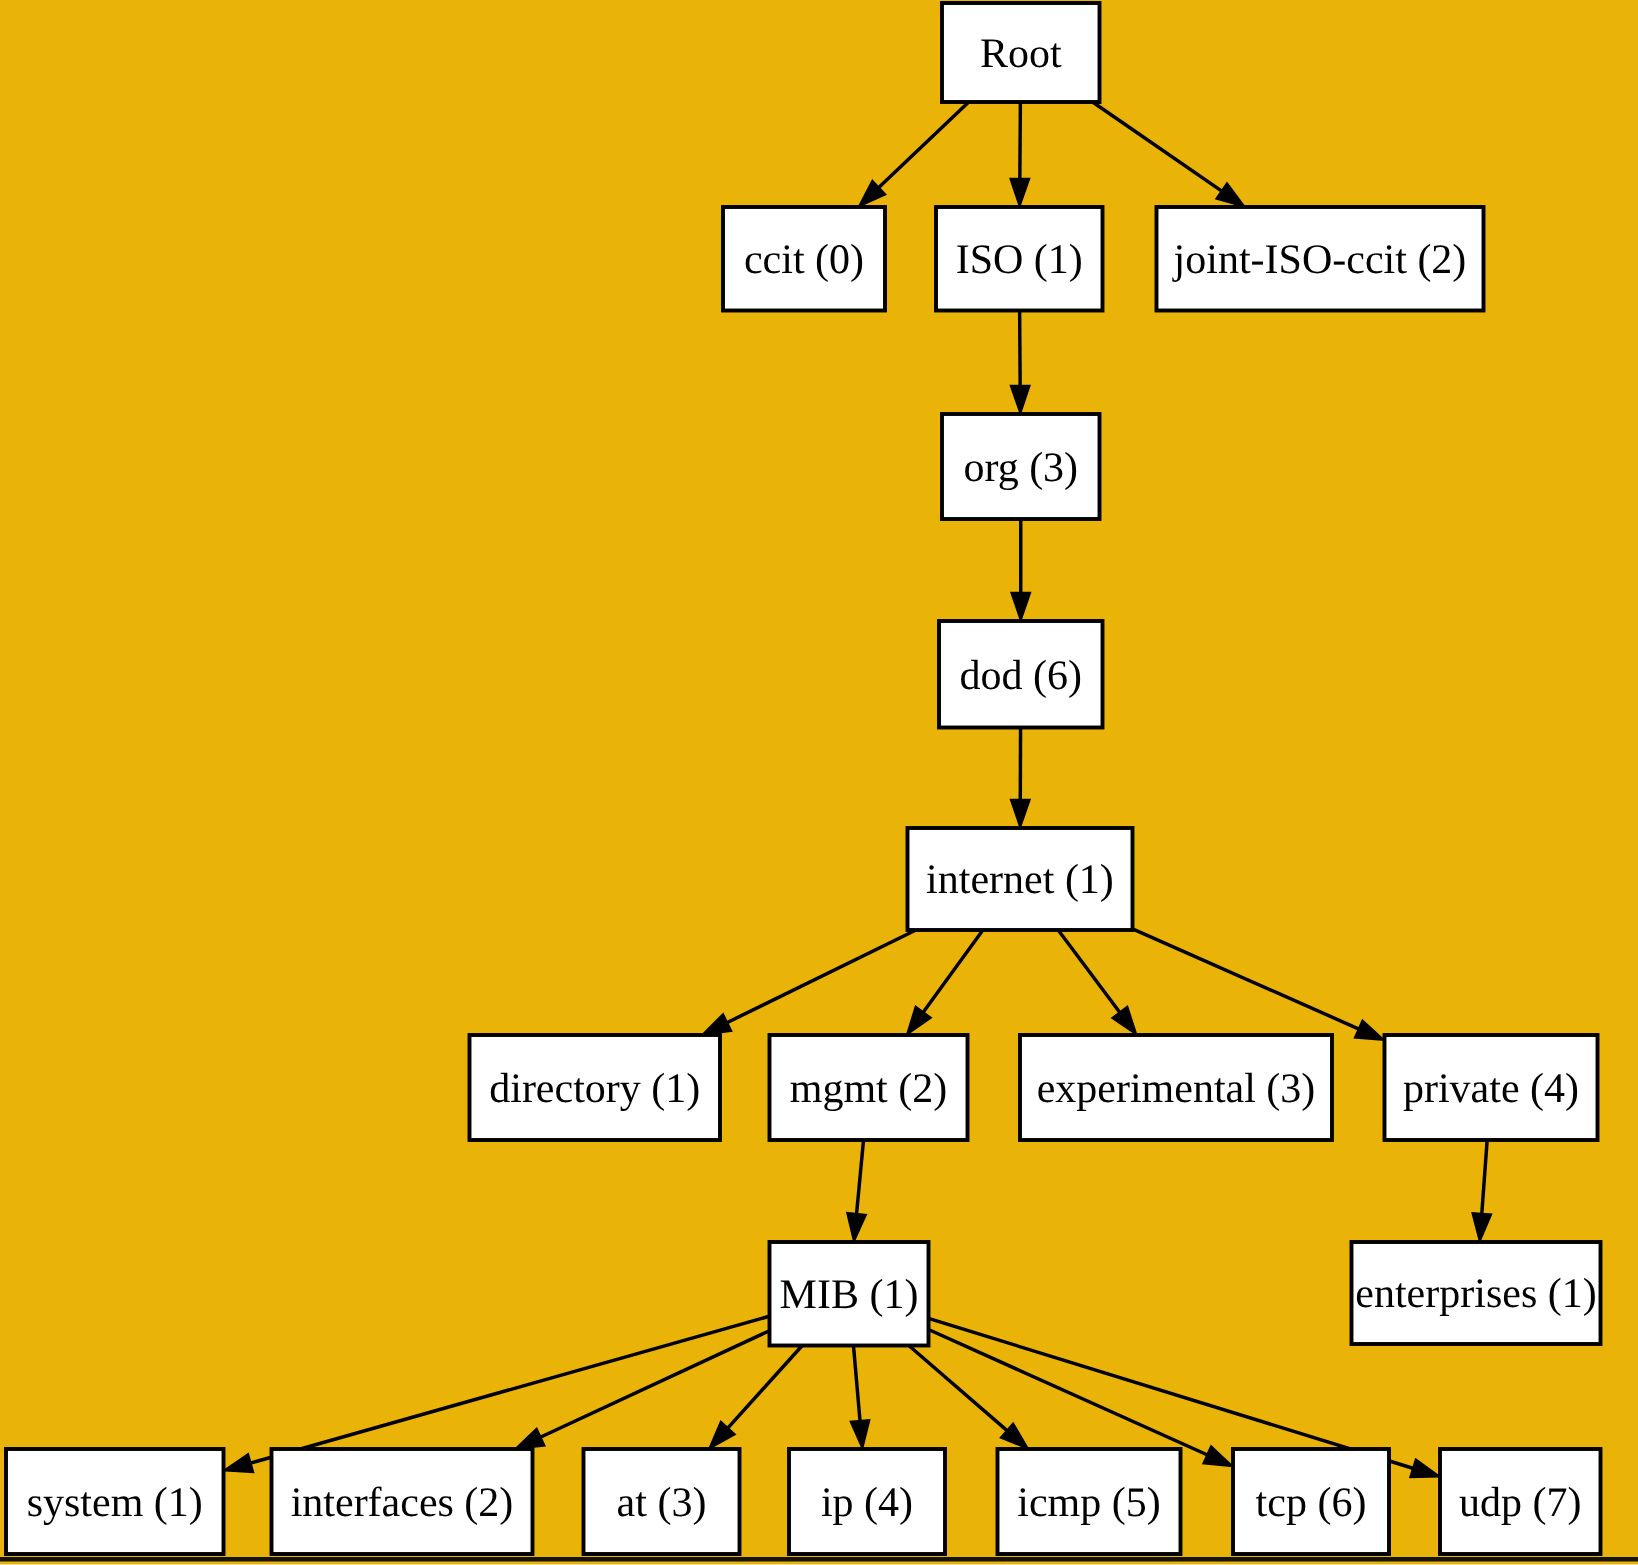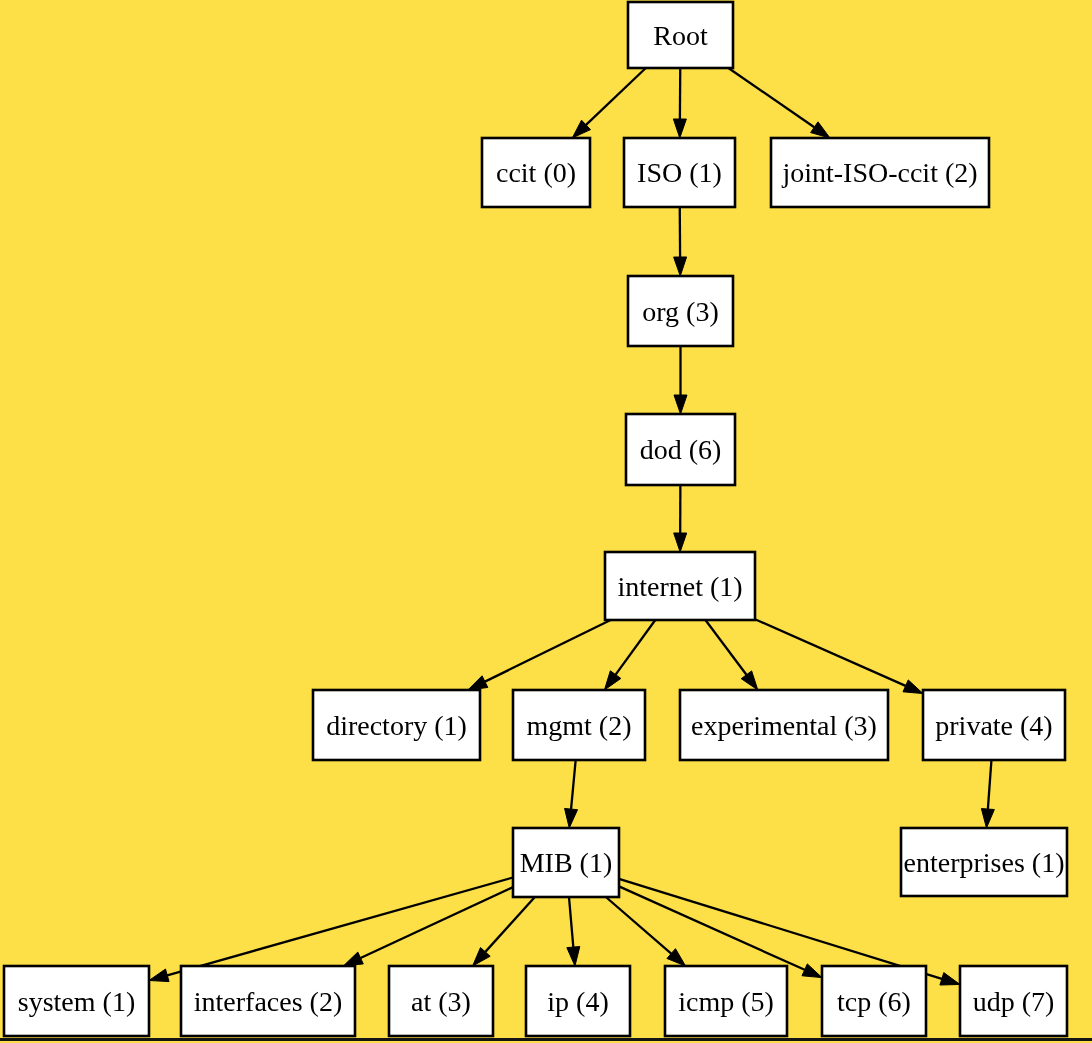--- a/index.html
+++ b/index.html
@@ -4,21 +4,21 @@
 <style>
   html, body {
     margin: 0;
     padding: 0;
     background: #ffffff;
   }
   .page {
     position: relative;
     width: 1092px;
     height: 1043px;
-    background: #fde047;
+    background: #eab308;
     overflow: hidden;
   }
   svg {
     display: block;
     width: 1092px;
     height: 1043px;
   }
   .node-box {
     fill: #ffffff;
     stroke: #000000;

